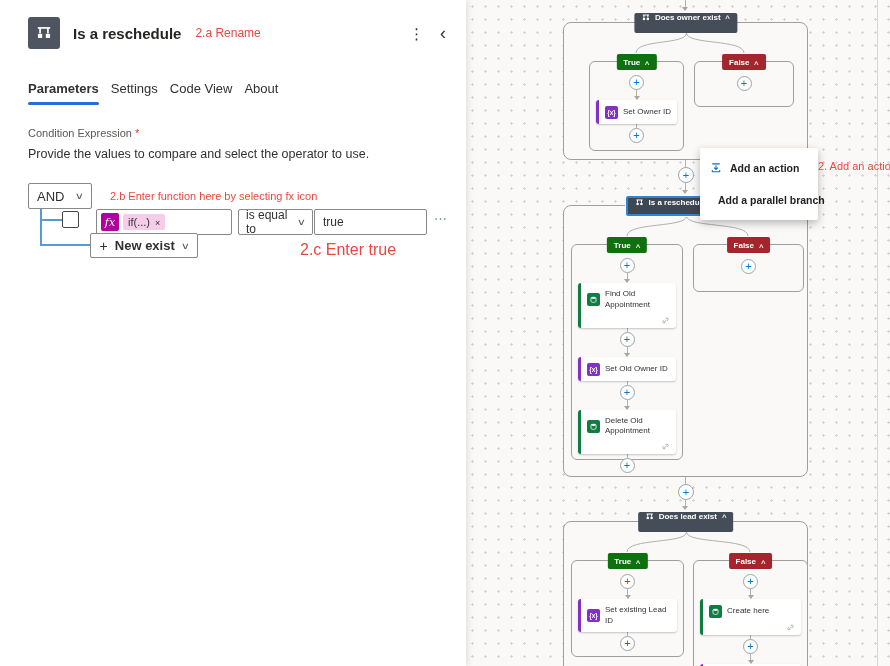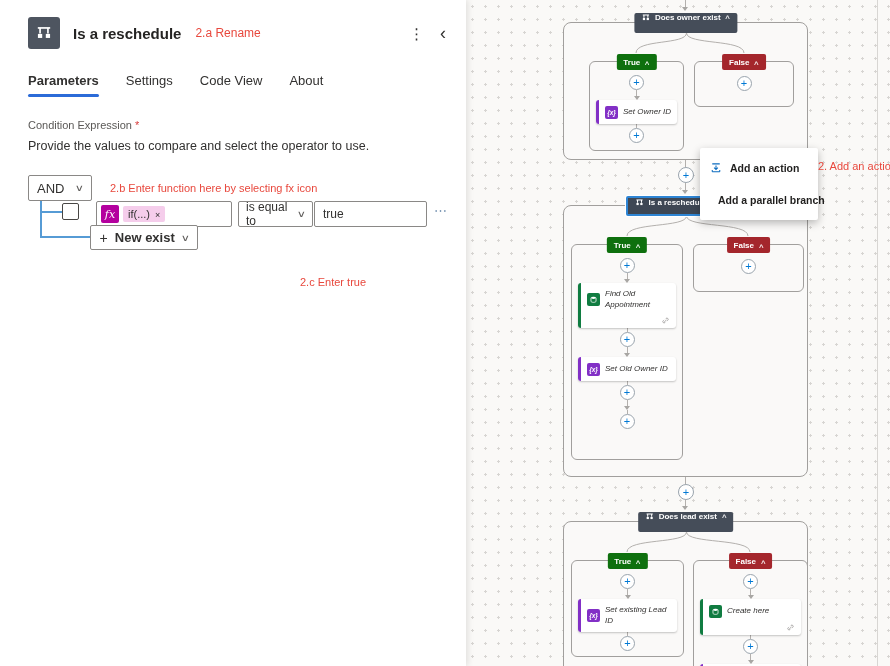--- a/index.html
+++ b/index.html
@@ -12,21 +12,21 @@
            z-index:5; box-shadow:2px 0 6px rgba(0,0,0,.10); }
   .panel-header { display:flex; align-items:center; padding:17px 20px 0 28px; }
   .panel-icon { width:32px; height:32px; background:#4e5560; border-radius:3px;
                 display:flex; align-items:center; justify-content:center; flex:none; }
   .panel-title { font-size:15px; font-weight:700; margin-left:13px; color:#252423; }
   .annot { color:#e8483d; }
   .annot-rename { font-size:12px; margin-left:14px; }
   .header-right { margin-left:auto; display:flex; align-items:center; gap:16px; color:#323130; }
   .hbtn { font-size:15px; cursor:pointer; line-height:1; }
 
-  .tabs { display:flex; gap:27px; padding:0 28px; margin-top:24px; }
+  .tabs { display:flex; gap:12px; padding:0 28px; margin-top:32px; }
   .tab { font-size:13px; color:#323130; padding-bottom:9px; position:relative; cursor:pointer; }
   .tab.active { font-weight:700; }
   .tab.active::after { content:""; position:absolute; left:0; right:0; bottom:0; height:3px;
                        background:#2b6bd8; border-radius:2px; }
 
   .panel-body { padding:22px 24px 0 28px; position:relative; }
   .field-label { font-size:11px; color:#5a5856; }
   .req { color:#d83b3b; }
   .help-text { font-size:12.5px; color:#323130; margin-top:8px; }
 
@@ -51,21 +51,21 @@
              display:flex; align-items:flex-end; gap:5px; cursor:pointer; }
   .chip-x { font-size:9px; color:#323130; cursor:pointer; }
   .op-box { position:absolute; left:210px; top:26px; width:75px; height:26px; border:1px solid #8a8886;
             border-radius:2px; background:#fff; font-size:12px; display:flex; align-items:center;
             justify-content:space-between; padding:0 7px; cursor:pointer; }
   .val-input { position:absolute; left:286px; top:26px; width:113px; height:26px; border:1px solid #8a8886;
                border-radius:2px; font-size:12px; padding:0 8px; color:#323130;
                font-family:"Liberation Sans", sans-serif; }
   .row-ellipsis { position:absolute; left:406px; top:28px; font-size:13px; color:#5c7fa3;
                   letter-spacing:1px; cursor:pointer; }
-  .annot-true { position:absolute; left:272px; top:58px; font-size:11px;margin-top:43px; }
+  .annot-true { position:absolute; left:272px; top:58px; font-size:16px; }
   .new-item { position:absolute; left:62px; top:50px; width:108px; height:25px; border:1px solid #8a8886;
               border-radius:2px; background:#fff; display:flex; align-items:center; justify-content:center;
               gap:7px; font-size:13px; cursor:pointer; }
   .ni-plus { font-size:14px; color:#323130; font-weight:400; }
   .ni-chev { font-size:9px; color:#605e5c; transform:scaleX(1.4); }
 
   
   .canvas { position:absolute; left:466px; top:0; width:424px; height:666px; overflow:hidden;
             background-color:#faf9f7;
             background-image:radial-gradient(#d7d5d2 1px, transparent 1.1px);
@@ -100,21 +100,21 @@
   .conn { display:flex; flex-direction:column; align-items:center; height:10px; }
   .conn .l { width:1px; height:6px; background:#b3b0ad; }
   .conn .a { width:0; height:0; border-left:3.5px solid transparent; border-right:3.5px solid transparent;
              border-top:4.5px solid #a8a6a3; }
 
   .card { position:relative; background:#fff; border-radius:3px; width:calc(100% - 12px);
           box-shadow:0 1px 2px rgba(0,0,0,.22); cursor:pointer; }
   .card .accent { position:absolute; left:0; top:0; bottom:0; width:3px; border-radius:3px 0 0 3px; }
   .accent.green { background:#107c41; }
   .accent.purple { background:#8230c6; }
-  .card-main { display:flex; align-items:center; gap:5px; padding:6px 6px 5px 9px;font-style:italic; }
+  .card-main { display:flex; align-items:center; gap:5px; padding:6px 6px 5px 9px; }
   .aicon { width:13px; height:13px; border-radius:2px; color:#fff; display:flex; align-items:center;
            justify-content:center; font-size:6.5px; font-weight:700; flex:none; }
   .aicon.green { background:#107c41; }
   .aicon.purple { background:#8230c6; }
   .alabel { font-size:8px; color:#323130; line-height:1.35; text-align:left; }
   .card-foot { display:flex; justify-content:flex-end; padding:0 6px 4px; height:12px; }
 
   
   .menu { position:absolute; background:#fff; border-radius:2px; box-shadow:0 3px 9px rgba(0,0,0,.28);
           z-index:6; width:118px; padding:4px 0; }
@@ -326,20 +326,37 @@
               <span class="aicon purple">{x}</span>
               <span class="alabel">Set Old Owner ID</span>
             </div>
           </div>
           <div class="link4"></div>
           <div class="plus">+</div>
           <div class="conn">
               <div class="l"></div>
               <div class="a"></div>
             </div>
+          <div class="card">
+            <span class="accent green"></span>
+            <div class="card-main" style="padding-right:14px;">
+              <span class="aicon green">
+                <svg width="9" height="9" viewBox="0 0 16 16">
+                    <ellipse cx="8" cy="5" rx="4.5" ry="2" fill="#fff"></ellipse>
+                    <path d="M3.5 5v6c0 1.2 2 2.1 4.5 2.1s4.5-.9 4.5-2.1V5" stroke="#fff" stroke-width="1.4" fill="none"></path>
+                  </svg>
+              </span>
+              <span class="alabel">Delete Old Appointment</span>
+            </div>
+            <div class="card-foot">
+              <svg width="9" height="9" viewBox="0 0 16 16">
+                <path d="M6 10.5 10 6.5 M5.2 7.2 4 8.4a2.2 2.2 0 1 0 3.1 3.1l1.2-1.2 M10.8 8.8 12 7.6a2.2 2.2 0 1 0-3.1-3.1L7.7 5.7" stroke="#8a8886" stroke-width="1.2" fill="none"></path>
+              </svg>
+            </div>
+          </div>
           <div class="link4"></div>
           <div class="plus">+</div>
         </div>
       </div>
 
       <div class="bbox" style="left:129px;top:38px;width:111px;height:48px;">
         <div class="blabel f">
           <span>False</span>
           <span class="node-chev">∧</span>
         </div>

